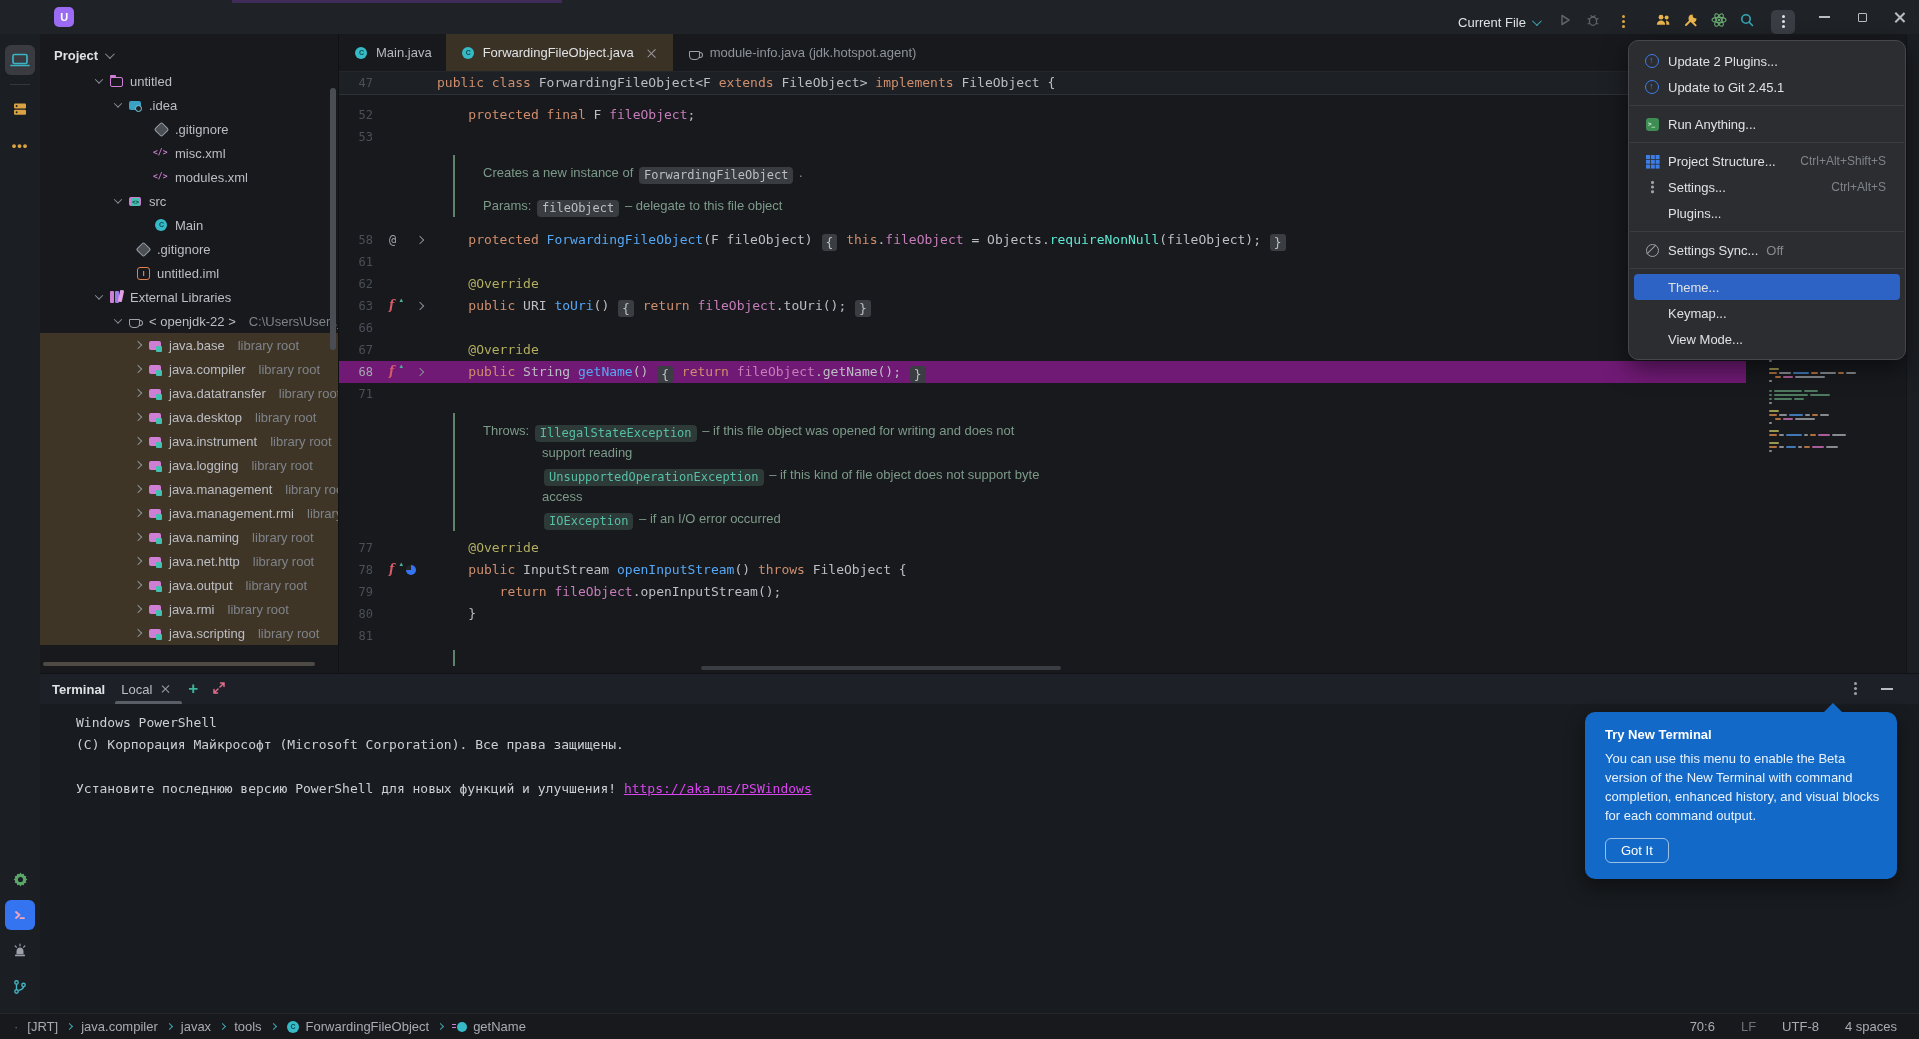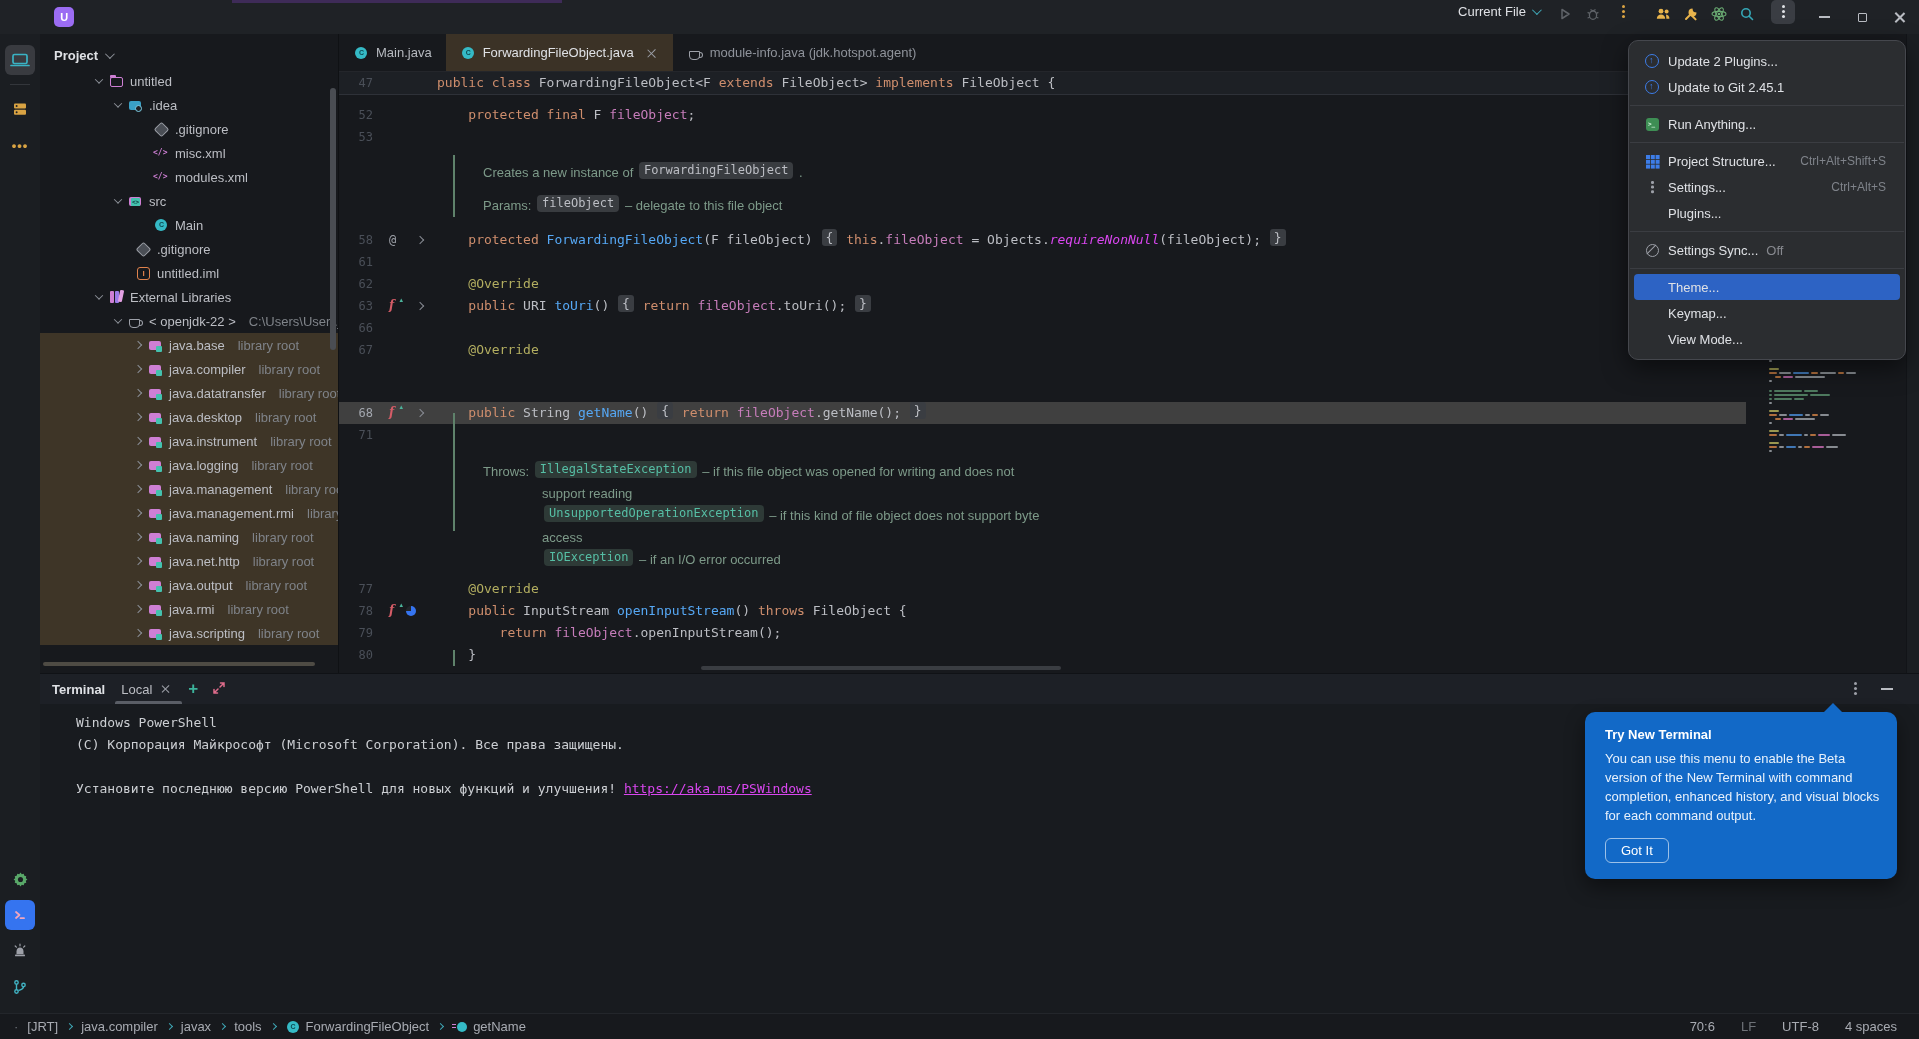--- a/index.html
+++ b/index.html
@@ -4,21 +4,21 @@
 <style>
   * { margin:0; padding:0; box-sizing:border-box; }
   html,body { background:#101114; }
   body { font-family:"Liberation Sans","DejaVu Sans",sans-serif; font-size:13px; color:#BCBEC4; }
   .app { position:relative; width:1919px; height:1039px; background:#17191D; overflow:hidden; }
 
   
   .titlebar { position:absolute; top:0; left:0; width:1919px; height:34px; background:#1F2226; display:flex; align-items:center; }
   .top-accent { position:absolute; top:0; left:232px; width:330px; height:3px; background:#3E2B58; }
   .tb-left { display:flex; align-items:center; gap:10px; padding-left:8px;flex-direction:column; }
-  .tb-right { margin-left:auto; display:flex; align-items:flex-start; }
+  .tb-right { margin-left:auto; display:flex; align-items:flex-end; }
   .ide-logo { width:22px; height:22px; border:1.4px solid #6F9BD0; border-radius:4px; background:#121317;
     color:#E8EAEE; font:bold 8px/19px "DejaVu Sans Mono",monospace; text-align:center; position:relative; }
   .ide-logo::after { content:""; position:absolute; left:3px; bottom:2px; width:7px; height:2px; background:#fff; }
   .kebab { width:24px; height:24px; border-radius:5px; position:relative; cursor:pointer; }
   .kebab i { position:absolute; left:50%; top:5px; width:3px; height:3px; margin-left:-1.5px; border-radius:50%;
     background:#9DA0A8; box-shadow:0 5px 0 #9DA0A8, 0 10px 0 #9DA0A8; }
   .kebab.yellow i { background:#D9A343; box-shadow:0 5px 0 #D9A343, 0 10px 0 #D9A343; }
   .kebab.active { background:#3A3D43; }
   .kebab.active i { background:#DFE1E5; box-shadow:0 5px 0 #DFE1E5, 0 10px 0 #DFE1E5; }
   .avatar { width:20px; height:20px; border-radius:5px; background:#9B6CF3; color:#fff; font:bold 11px/20px "Liberation Sans",sans-serif; text-align:center; }
@@ -82,33 +82,33 @@
   .tabs { height:38px; display:flex; align-items:stretch; border-bottom:1px solid #24262B; }
   .tab { display:flex; align-items:center; gap:7px; padding:0 14px; color:#B6B9BF; cursor:pointer; white-space:nowrap; }
   .tab.active { background:#3B3226; color:#DFE1E5; }
   .tab.dim { color:#8F939B; }
   .tab-close { width:14px; height:14px; position:relative; margin-left:4px; cursor:pointer; }
   .tab-close::before,.tab-close::after { content:""; position:absolute; left:6px; top:2px; width:1.4px; height:11px; background:#9DA0A8; }
   .tab-close::before { transform:rotate(45deg);} .tab-close::after{ transform:rotate(-45deg);}
 
   .code-area { position:relative; height:600px; overflow:hidden; }
   .crow { display:flex; align-items:center; height:22px; width:1407px; }
-  .crow.cur { background:#404040;margin-top:41px; }
+  .crow.cur { background:#701a75; }
   .lnum { width:40px; text-align:right; padding-right:6px; flex:none; color:#4A4F58; font:12px "DejaVu Sans Mono",monospace; }
   .crow.cur .lnum { color:#A3A7AF; }
   .gut { width:58px; flex:none; display:flex; align-items:center; padding-left:8px; height:22px; }
   .gut-chev { width:6px; height:6px; border-right:1.6px solid #878B93; border-bottom:1.6px solid #878B93; transform:rotate(-45deg); margin-left:auto; margin-right:14px; }
   .gut-at { color:#9DA0A8; font:12px "DejaVu Sans Mono",monospace; margin-left:2px; }
   .g-ov { position:relative; width:14px; height:14px; margin-left:0; }
   .g-ov::before { content:"f"; position:absolute; left:2px; top:-1px; color:#D55C67; font:italic bold 12px "DejaVu Serif",serif; }
   .g-ov::after { content:"\25B4"; position:absolute; right:-2px; top:-3px; font-size:7px; color:#4CB39B; }
   .g-circ { width:10px; height:10px; border-radius:50%; margin-left:5px; background:conic-gradient(#3574F0 0 75%, #23252A 75% 100%); }
-  .cline { font:13px/22px "DejaVu Sans Mono",monospace; white-space:pre; display:flex; align-items:flex-start; }
+  .cline { font:13px/22px "DejaVu Sans Mono",monospace; white-space:pre; display:flex; align-items:flex-end; }
   .tk-k { color:#CF8E6D; } .tk-d { color:#BCBEC4; } .tk-f { color:#C77DBB; }
-  .tk-m { color:#56A8F5; } .tk-a { color:#B3AE60; } .tk-si { color:#d946ef; font-style:italic; }
+  .tk-m { color:#56A8F5; } .tk-a { color:#B3AE60; } .tk-si { color:#5eead4; }
   .tk-fold { background:#3A3D42; color:#BCBEC4; border-radius:3px; padding:0 4px; margin:0 1px; line-height:17px; display:inline-block; }
   .tk-doc { color:#7D9A89; font-family:"Liberation Sans",sans-serif; }
   .tk-chipd { background:#393C40; color:#BCBEC4; border-radius:4px; padding:1px 5px; margin:0 2px; font:12px "DejaVu Sans Mono",monospace; line-height:15px; display:inline-block; }
   .tk-chipx { background:#2E3A37; color:#56BFA5; border-radius:4px; padding:1px 5px; margin:0 2px; font:12px "DejaVu Sans Mono",monospace; line-height:15px; display:inline-block; }
   .doc-pad { padding-left:46px; } .doc-ind { padding-left:105px; }
   .sticky { position:absolute; top:0; left:0; width:1407px; height:23px; background:#1D2025; border-bottom:1px solid #2E3138; display:flex; align-items:center; z-index:3; }
   .rows-wrap { position:absolute; top:32px; left:0; }
   .docline-bar { position:absolute; left:114px; width:2px; background:#5F826B; z-index:2; }
   .ed-vscroll { position:absolute; left:1410px; top:228px; width:7px; height:58px; background:#43464C; border-radius:4px; }
   .ed-hscroll { position:absolute; left:362px; top:594px; width:360px; height:4px; background:#3A3D42; border-radius:2px; }

